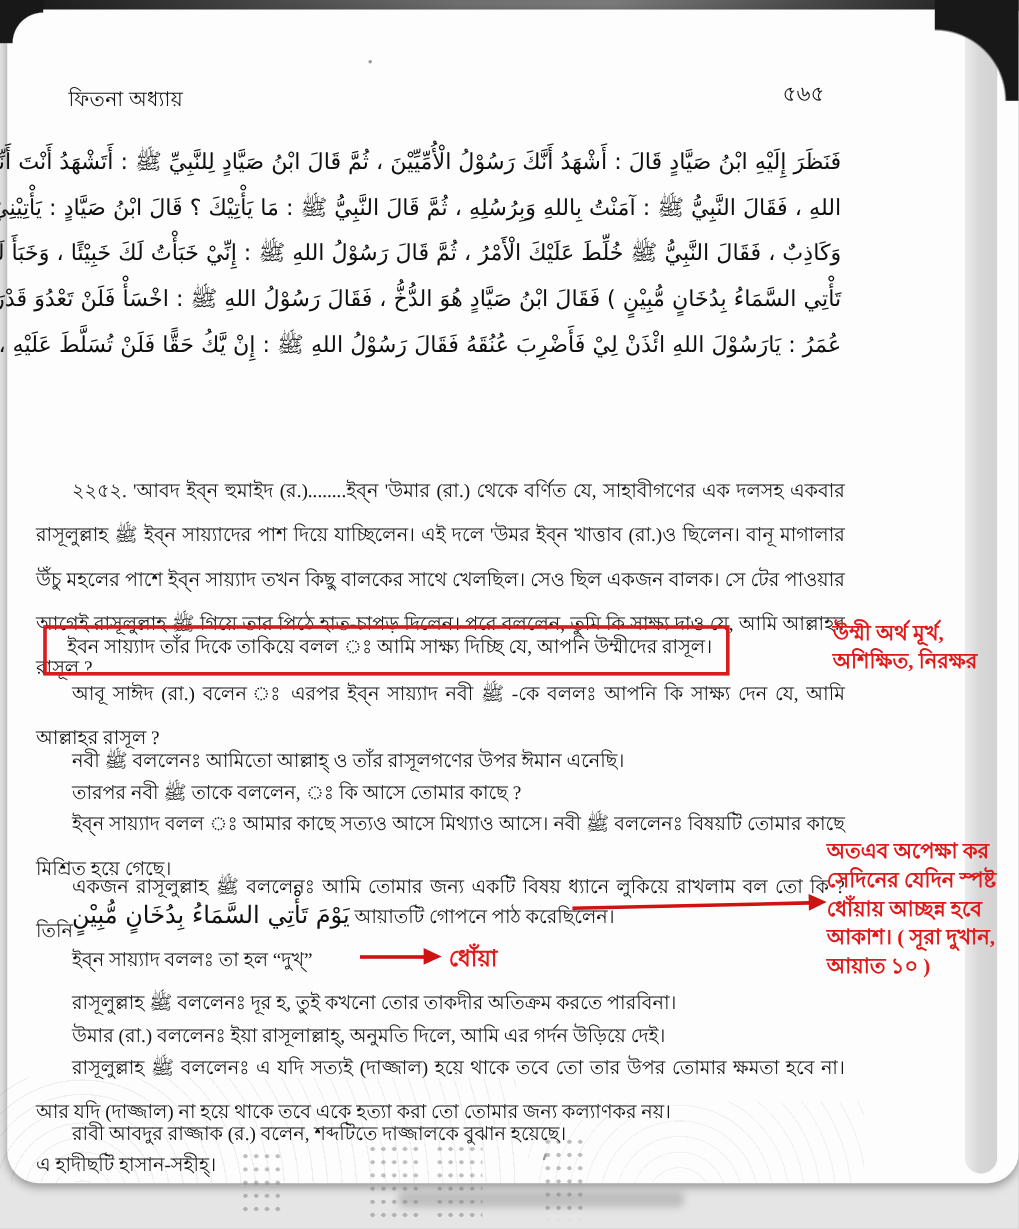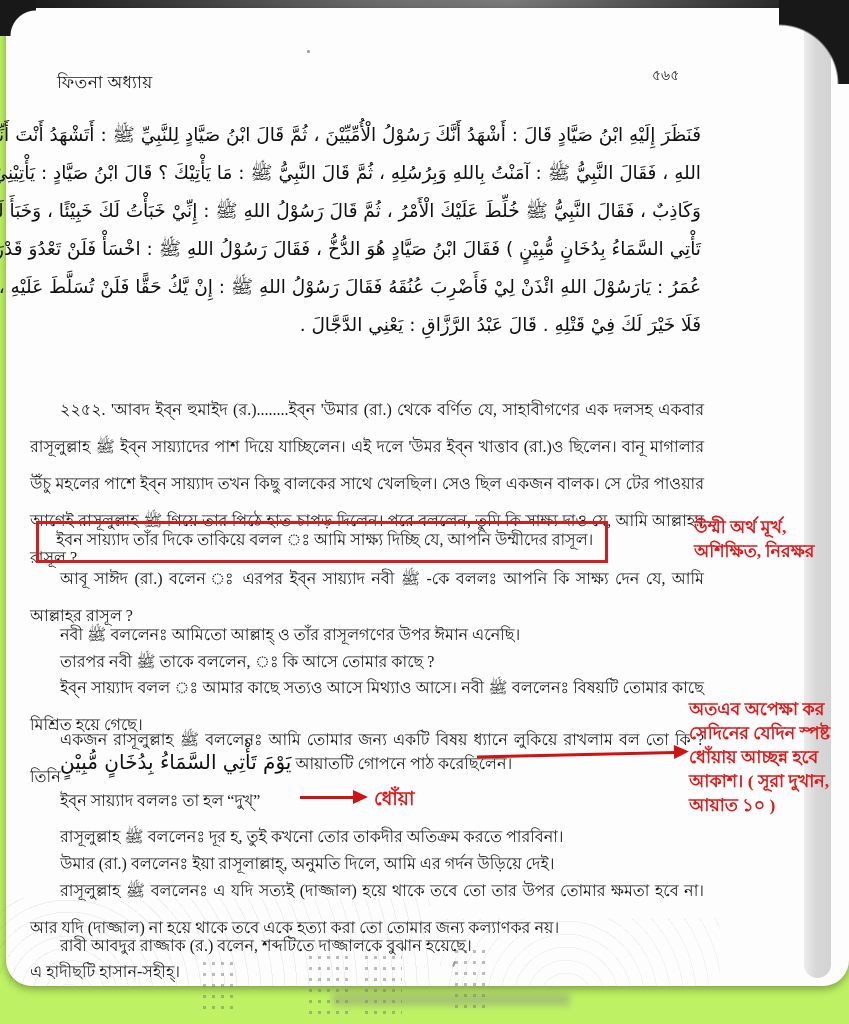--- a/index.html
+++ b/index.html
@@ -4,41 +4,41 @@
 <style>
   :root{
     --annotation-red:#e01a1a;
     --box-red:#d61c1c;
     --arrow-red:#cf1212;
     --ink:#161616;
   }
   html,body{margin:0;padding:0;background:#c6c6c6;}
   .stage{
     position:relative;width:849px;height:1024px;overflow:hidden;
-    background:#bef264;
+    background:#e5e5e5;
     font-family:"Liberation Serif","DejaVu Sans",serif;
   }
   
   .top-strip{position:absolute;top:0;left:0;right:0;height:9px;z-index:1;
     background:linear-gradient(90deg,#141414,#6d6d6d 45%,#7a7a7a 60%,#161616);}
   .corner-tl{position:absolute;top:0;left:0;width:36px;height:36px;z-index:4;
     background:radial-gradient(circle at 100% 100%, rgba(0,0,0,0) 25px, #181818 26px);}
   .corner-tr{position:absolute;top:0;right:0;width:70px;height:84px;z-index:4;
     background:radial-gradient(circle at 0% 100%, rgba(0,0,0,0) 58px, #181818 60px);}
   
   .page-card{position:absolute;left:6px;top:8px;width:843px;height:978px;z-index:2;
     background:#fdfdfd;border-radius:26px;box-shadow:0 3px 8px rgba(0,0,0,.35);}
   
   .edge-strip{position:absolute;left:804px;top:16px;width:27px;height:962px;z-index:3;
     background:linear-gradient(90deg,#ececec,#d7d7d7 45%,#d3d3d3);border-radius:14px;}
   
   .bn{color:var(--ink);}
   .abs{position:absolute;z-index:5;}
   .chapter{left:57px;top:69px;font-size:17px;letter-spacing:.3px;}
-  .pageno{left:652px;top:64px;font-size:14px;}
+  .pageno{left:652px;top:64px;font-size:18px;}
   .ar-line{position:absolute;left:33px;width:668px;z-index:5;direction:rtl;text-align:right;
     font-family:"DejaVu Sans",sans-serif;font-size:18.5px;color:#101010;white-space:nowrap;}
   .ar-indent{padding-right:62px;}
   .para{position:absolute;left:30px;width:674px;z-index:5;font-size:16px;line-height:37px;
     text-align:justify;text-indent:30px;color:var(--ink);}
   .no-indent{text-indent:0;}
   .red-box{position:absolute;left:36px;top:521px;width:566px;height:36px;z-index:6;
     border:3px solid var(--box-red);}
   .boxed-text{left:56px;top:528px;width:540px;font-size:16px;line-height:24px;white-space:nowrap;}
   .verse-line{position:absolute;left:30px;top:744px;width:660px;z-index:5;font-size:16px;
@@ -91,21 +91,20 @@
 
   <div class="abs bn chapter">ফিতনা অধ্যায়</div>
   <div class="abs bn pageno">৫৬৫</div>
   <div class="speck speck1"></div>
 
   <div class="ar-line" style="top:124px">فَنَظَرَ إِلَيْهِ ابْنُ صَيَّادٍ قَالَ : أَشْهَدُ أَنَّكَ رَسُوْلُ الْأُمِّيِّيْنَ ، ثُمَّ قَالَ ابْنُ صَيَّادٍ لِلنَّبِيِّ ﷺ : أَتَشْهَدُ أَنْتَ أَنِّيْ رَسُوْلُ</div>
   <div class="ar-line" style="top:162px">اللهِ ، فَقَالَ النَّبِيُّ ﷺ : آمَنْتُ بِاللهِ وَبِرُسُلِهِ ، ثُمَّ قَالَ النَّبِيُّ ﷺ : مَا يَأْتِيْكَ ؟ قَالَ ابْنُ صَيَّادٍ : يَأْتِيْنِيْ صَادِقٌ</div>
   <div class="ar-line" style="top:200px">وَكَاذِبٌ ، فَقَالَ النَّبِيُّ ﷺ خُلِّطَ عَلَيْكَ الْأَمْرُ ، ثُمَّ قَالَ رَسُوْلُ اللهِ ﷺ : إِنِّيْ خَبَأْتُ لَكَ خَبِيْئًا ، وَخَبَأَ لَهُ ( يَوْمَ</div>
   <div class="ar-line" style="top:238px">تَأْتِي السَّمَاءُ بِدُخَانٍ مُّبِيْنٍ ) فَقَالَ ابْنُ صَيَّادٍ هُوَ الدُّخُّ ، فَقَالَ رَسُوْلُ اللهِ ﷺ : اخْسَأْ فَلَنْ تَعْدُوَ قَدْرَكَ قَالَ</div>
   <div class="ar-line" style="top:276px">عُمَرُ : يَارَسُوْلَ اللهِ ائْذَنْ لِيْ فَأَضْرِبَ عُنُقَهُ فَقَالَ رَسُوْلُ اللهِ ﷺ : إِنْ يَّكُ حَقًّا فَلَنْ تُسَلَّطَ عَلَيْهِ ، وَإِنْ لَّايَكُنْهُ</div>
-  <div class="ar-line" style="top:314px">فَلَا خَيْرَ لَكَ فِيْ قَتْلِهِ . قَالَ عَبْدُ الرَّزَّاقِ : يَعْنِي الدَّجَّالَ .</div>
 
   <div class="para" style="top:391px">২২৫২. 'আবদ ইব্‌ন হুমাইদ (র.)........ইব্‌ন 'উমার (রা.) থেকে বর্ণিত যে, সাহাবীগণের এক দলসহ একবার রাসূলুল্লাহ ﷺ ইব্‌ন সায়্যাদের পাশ দিয়ে যাচ্ছিলেন। এই দলে 'উমর ইব্‌ন খাত্তাব (রা.)ও ছিলেন। বানূ মাগালার উঁচু মহলের পাশে ইব্‌ন সায়্যাদ তখন কিছু বালকের সাথে খেলছিল। সেও ছিল একজন বালক। সে টের পাওয়ার আগেই রাসূলুল্লাহ ﷺ গিয়ে তার পিঠে হাত-চাপড় দিলেন। পরে বললেন, তুমি কি সাক্ষ্য দাও যে, আমি আল্লাহর রাসূল ?</div>
 
   <div class="red-box"></div>
   <div class="abs bn boxed-text">ইবন সায়্যাদ তাঁর দিকে তাকিয়ে বলল ঃ আমি সাক্ষ্য দিচ্ছি যে, আপনি উম্মীদের রাসূল।</div>
 
   <div class="para" style="top:560px">আবূ সাঈদ (রা.) বলেন ঃ এরপর ইব্‌ন সায়্যাদ নবী ﷺ -কে বললঃ আপনি কি সাক্ষ্য দেন যে, আমি আল্লাহর রাসূল ?</div>
   <div class="para" style="top:616px">নবী ﷺ বললেনঃ আমিতো আল্লাহ্ ও তাঁর রাসূলগণের উপর ঈমান এনেছি।</div>
   <div class="para" style="top:643px">তারপর নবী ﷺ তাকে বললেন, ঃ কি আসে তোমার কাছে ?</div>
   <div class="para" style="top:669px">ইব্‌ন সায়্যাদ বলল ঃ আমার কাছে সত্যও আসে মিথ্যাও আসে। নবী ﷺ বললেনঃ বিষয়টি তোমার কাছে মিশ্রিত হয়ে গেছে।</div>

